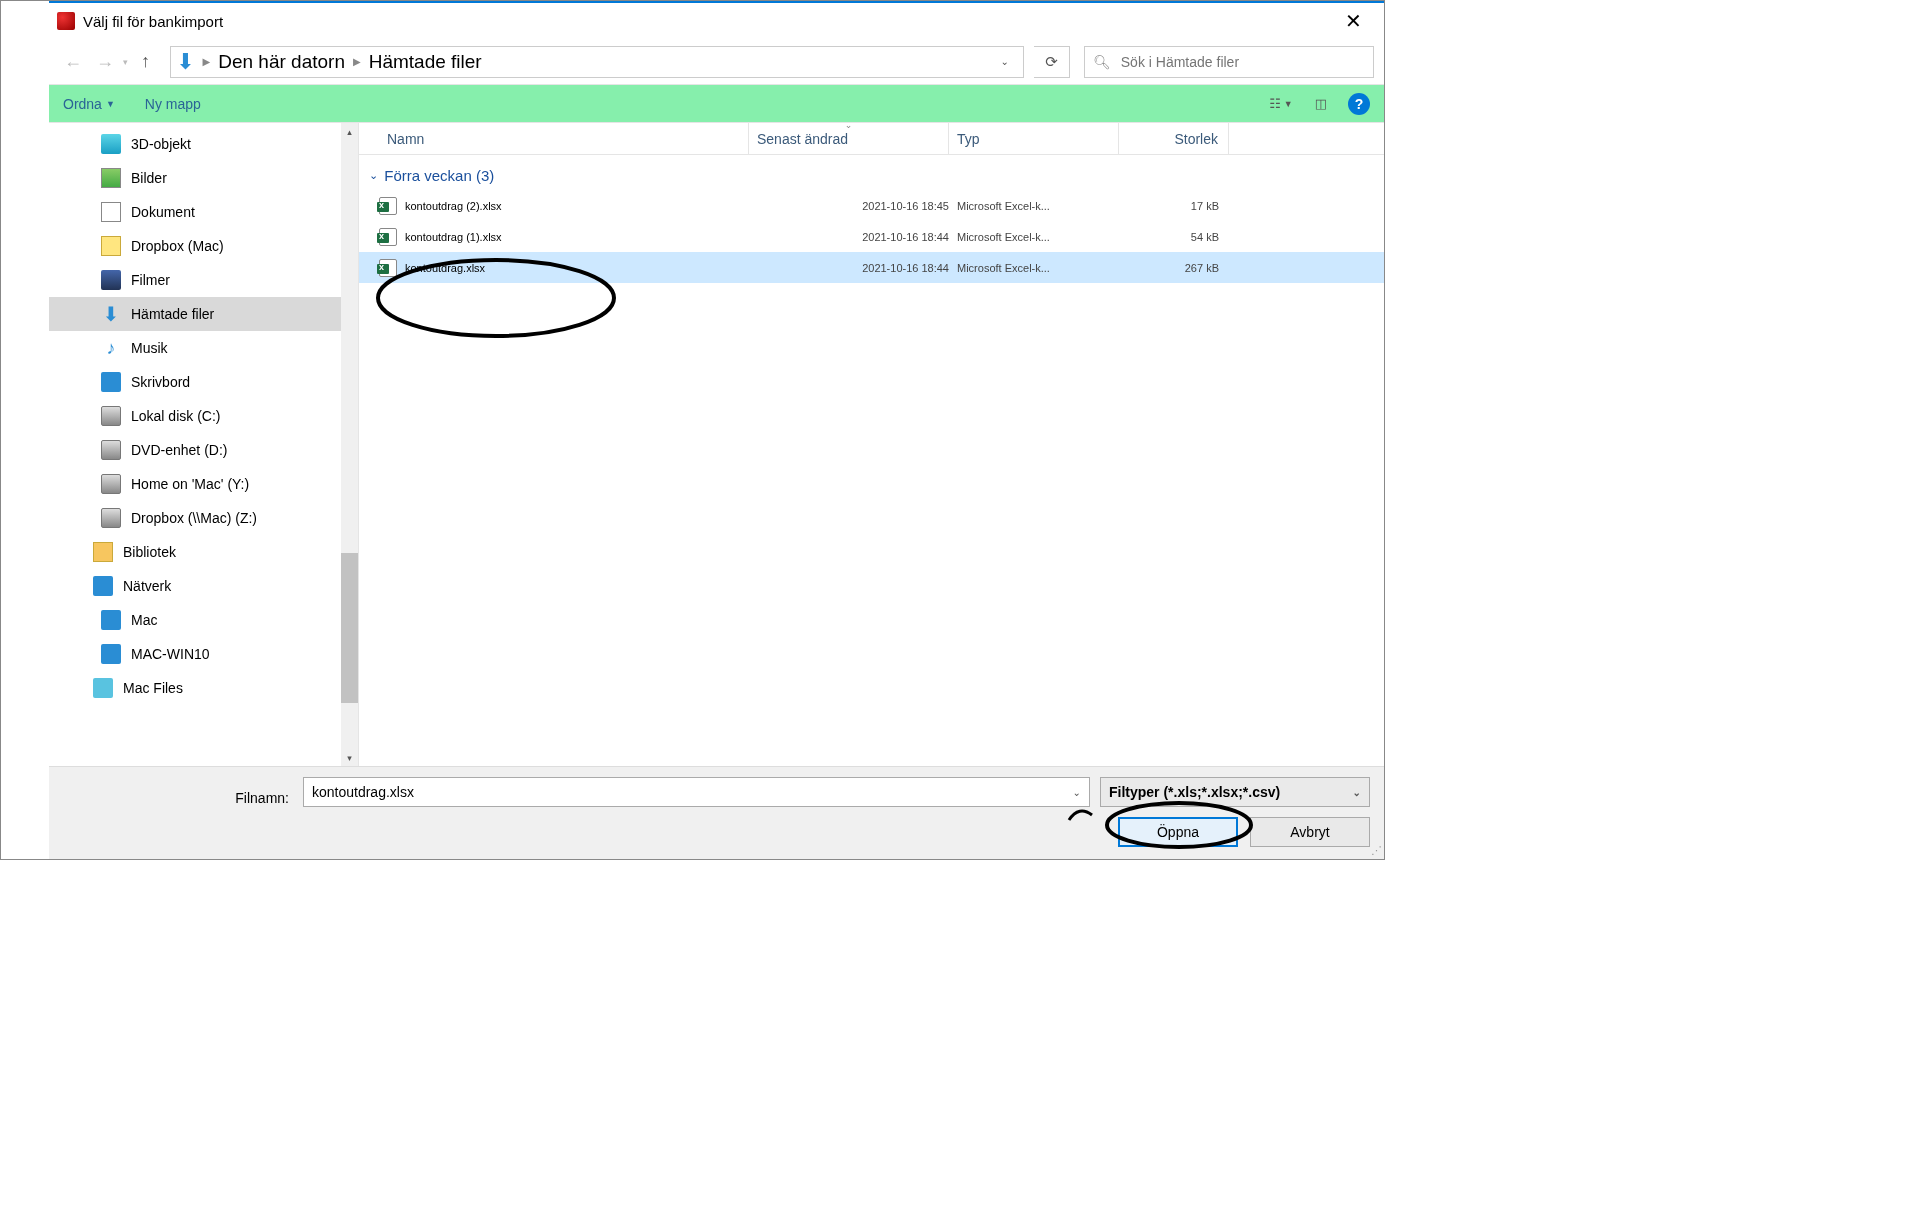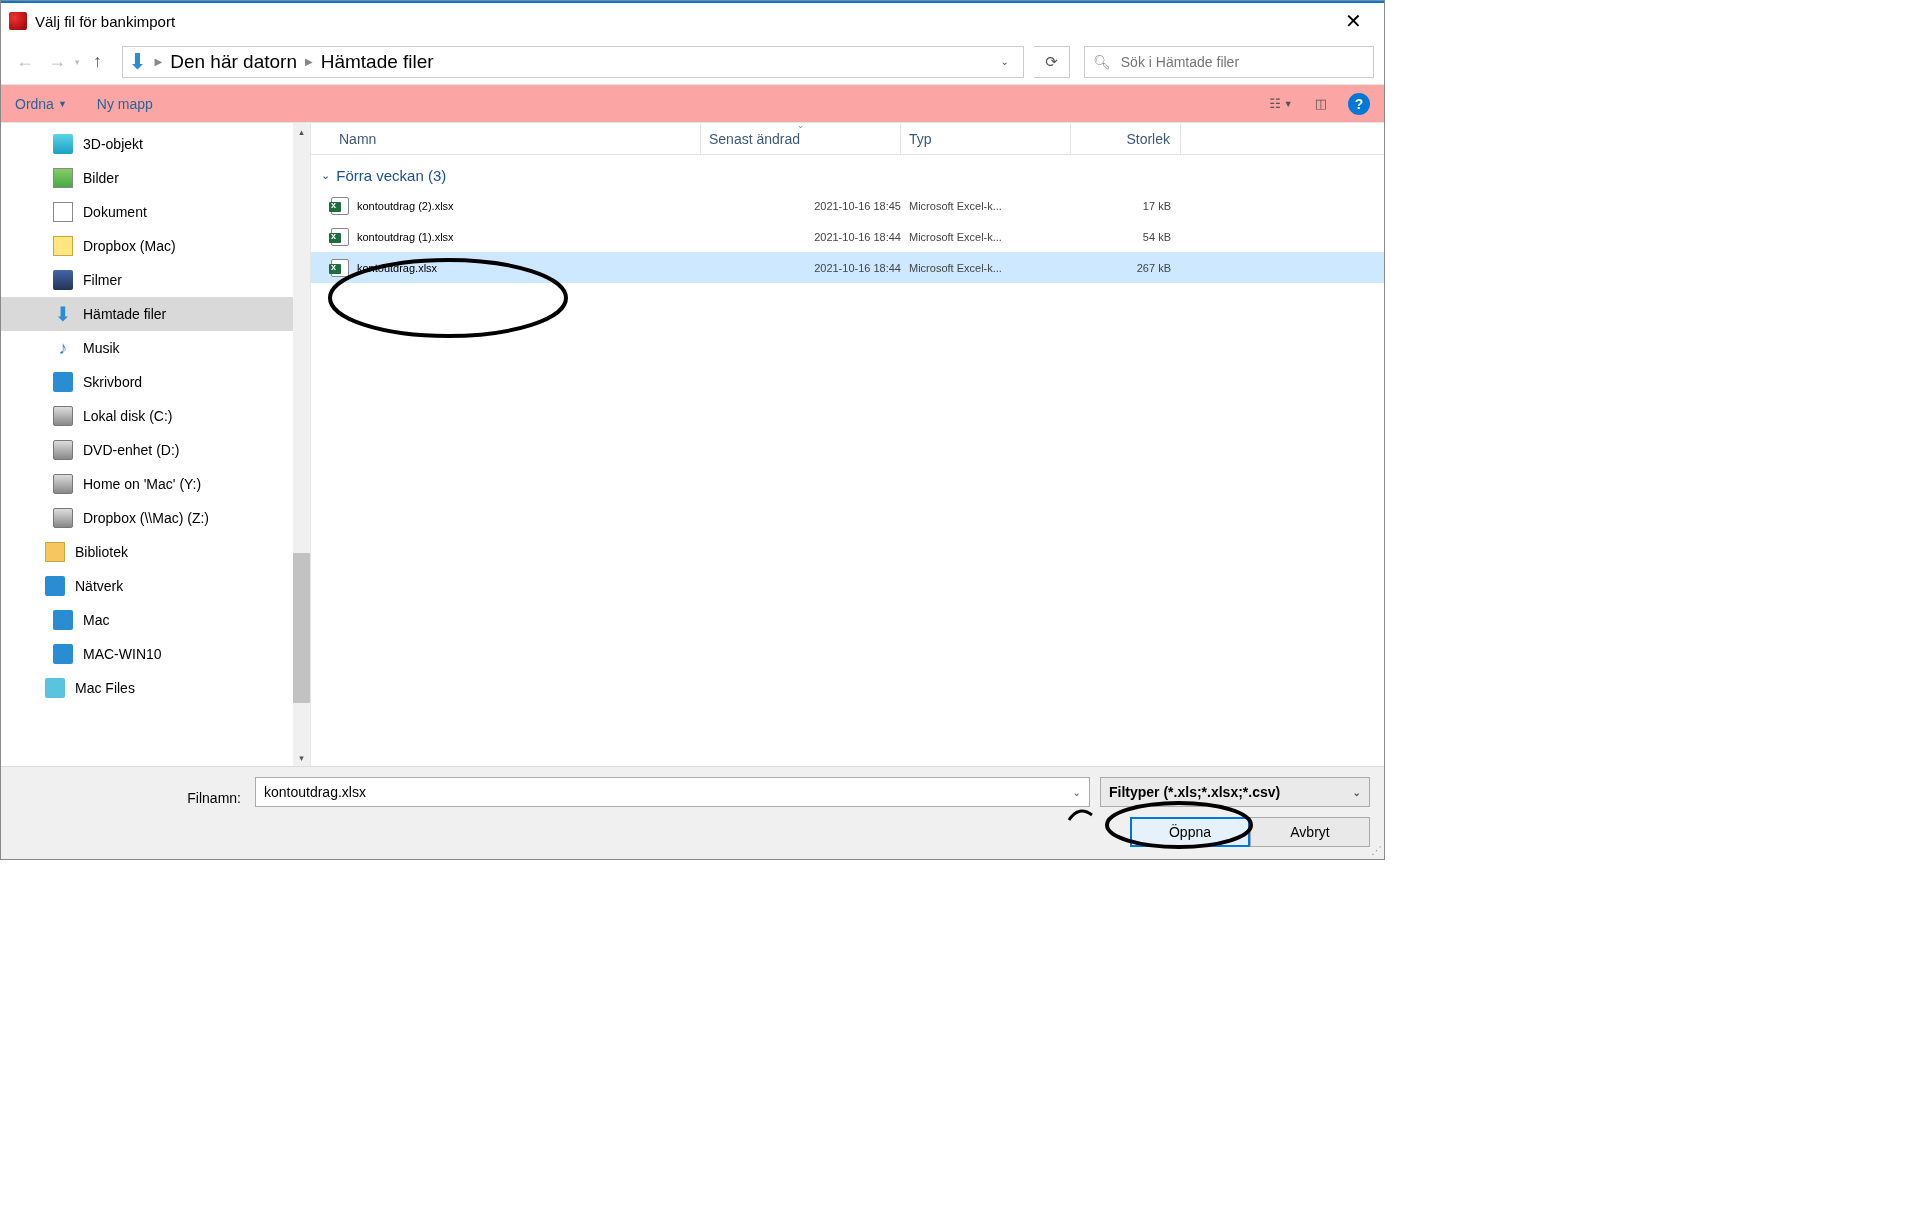--- a/index.html
+++ b/index.html
@@ -1,18 +1,18 @@
 <!DOCTYPE html>
 <html><head>
 <meta charset="utf-8">
 <style>
 * { box-sizing: border-box; margin: 0; padding: 0; }
 body { font-family: "Segoe UI", Tahoma, sans-serif; font-size: 13px; color: #000; background: #fff; overflow: hidden; }
 
-.window { width: 1385px; height: 860px; display: flex; flex-direction: column; border: 1px solid #888; position: relative; }
+.window { width: 1385px; height: 860px; display: flex; flex-direction: column; border: 1px solid #888; position: relative; padding-left: 48px; }
 .blue-top { height: 2px; background: #0078d7; }
 
 .titlebar { height: 36px; display: flex; align-items: center; padding: 0 8px; }
 .app-icon { width: 18px; height: 18px; margin-right: 8px; background: radial-gradient(circle at 30% 30%, #e33, #900); border-radius: 2px; }
 .titlebar .title { flex: 1; font-size: 15px; }
 .close-x { width: 45px; text-align: center; font-size: 20px; cursor: pointer; }
 
 .navbar { height: 46px; display: flex; align-items: center; padding: 0 10px; gap: 4px; border-bottom: 1px solid #e5e5e5; }
 .nav-arrow { width: 28px; height: 28px; display: flex; align-items: center; justify-content: center; color: #bbb; font-size: 18px; }
 .nav-arrow.enabled { color: #555; }
@@ -21,21 +21,21 @@
 .bc-icon { width: 22px; height: 22px; display: inline-flex; align-items: center; justify-content: center; color: #2a8dd4; font-size: 22px; }
 .bc-sep { color: #888; margin: 0 6px; font-size: 10px; }
 .bc-item { font-size: 19px; padding: 0 2px; }
 .bc-spacer { flex: 1; }
 .bc-chevdown { color: #555; padding: 0 10px; font-size: 10px; }
 .refresh { width: 36px; height: 32px; border: 1px solid #ccc; border-left: none; display: flex; align-items: center; justify-content: center; color: #555; font-size: 15px; }
 .search { width: 290px; height: 32px; border: 1px solid #ccc; display: flex; align-items: center; margin-left: 10px; padding: 0 8px; }
 .search-icon { color: #888; margin-right: 10px; font-size: 14px; }
 .search input { border: none; outline: none; flex: 1; font-size: 14px; color: #666; }
 
-.toolbar { height: 38px; display: flex; align-items: center; padding: 0 14px; border-bottom: 1px solid #e5e5e5; background: #fca5a5; }
+.toolbar { height: 38px; display: flex; align-items: center; padding: 0 14px; border-bottom: 1px solid #e5e5e5; background: #86efac; }
 .tb-item { margin-right: 30px; color: #2a6496; font-size: 14px; display: flex; align-items: center; gap: 4px; }
 .tb-item .tri { font-size: 9px; color: #2a6496; }
 .tb-spacer { flex: 1; }
 .tb-right { display: flex; align-items: center; gap: 14px; }
 .tb-iconbtn { width: 26px; height: 26px; display: flex; align-items: center; justify-content: center; color: #555; }
 .help-icon { width: 22px; height: 22px; border-radius: 50%; background: #0078d7; color: #fff; display: flex; align-items: center; justify-content: center; font-size: 14px; font-weight: bold; }
 
 .body { flex: 1; display: flex; min-height: 0; }
 .sidebar { width: 310px; background: #fff; overflow: hidden; position: relative; border-right: 1px solid #e5e5e5; }
 .side-scroll { position: absolute; right: 0; top: 0; bottom: 0; width: 17px; background: #f0f0f0; }
@@ -77,21 +77,21 @@
 .annot1 svg, .annot2 svg { overflow: visible; }
 .annot2 { position: absolute; right: 90px; bottom: 4px; width: 230px; height: 60px; }
 
 .footer { background: #f0f0f0; border-top: 1px solid #ddd; padding: 10px 14px 12px 14px; }
 .footer-row { display: flex; align-items: center; gap: 10px; }
 .footer-label { width: 230px; text-align: right; font-size: 14px; padding-right: 4px; margin-top: 12px; }
 .filename-combo { flex: 1; height: 30px; border: 1px solid #aaa; background: #fff; display: flex; align-items: center; padding: 0 8px; font-size: 14px; }
 .filename-combo .dd { margin-left: auto; font-size: 10px; color: #555; }
 .filetype { width: 270px; height: 30px; border: 1px solid #aaa; background: #eaeaea; display: flex; align-items: center; padding: 0 8px; font-size: 14px; font-weight: bold; }
 .filetype .dd { margin-left: auto; font-size: 10px; color: #555; }
-.footer-buttons { display: flex; justify-content: flex-end; gap: 0; margin-top: 10px; }
+.footer-buttons { display: flex; justify-content: flex-end; gap: 12px; margin-top: 10px; }
 .btn { width: 120px; height: 30px; border: 1px solid #aaa; background: #e9e9e9; font-size: 14px; display: flex; align-items: center; justify-content: center; }
 .btn.primary { border: 2px solid #0078d7; background: #e5f1fb; }
 .resize-grip { position: absolute; right: 2px; bottom: 2px; font-size: 11px; color: #999; }
 
 
 .ic-3d { background: linear-gradient(#5bd5e7,#1a9fc4); border-radius: 2px; }
 .ic-img { background: linear-gradient(#8c6,#4a4); border:1px solid #888; }
 .ic-doc { background: #fff; border:1px solid #888; }
 .ic-dbx { background: #ffe680; border:1px solid #caa93a; }
 .ic-film { background: linear-gradient(#46a,#235); border-radius:2px; }

